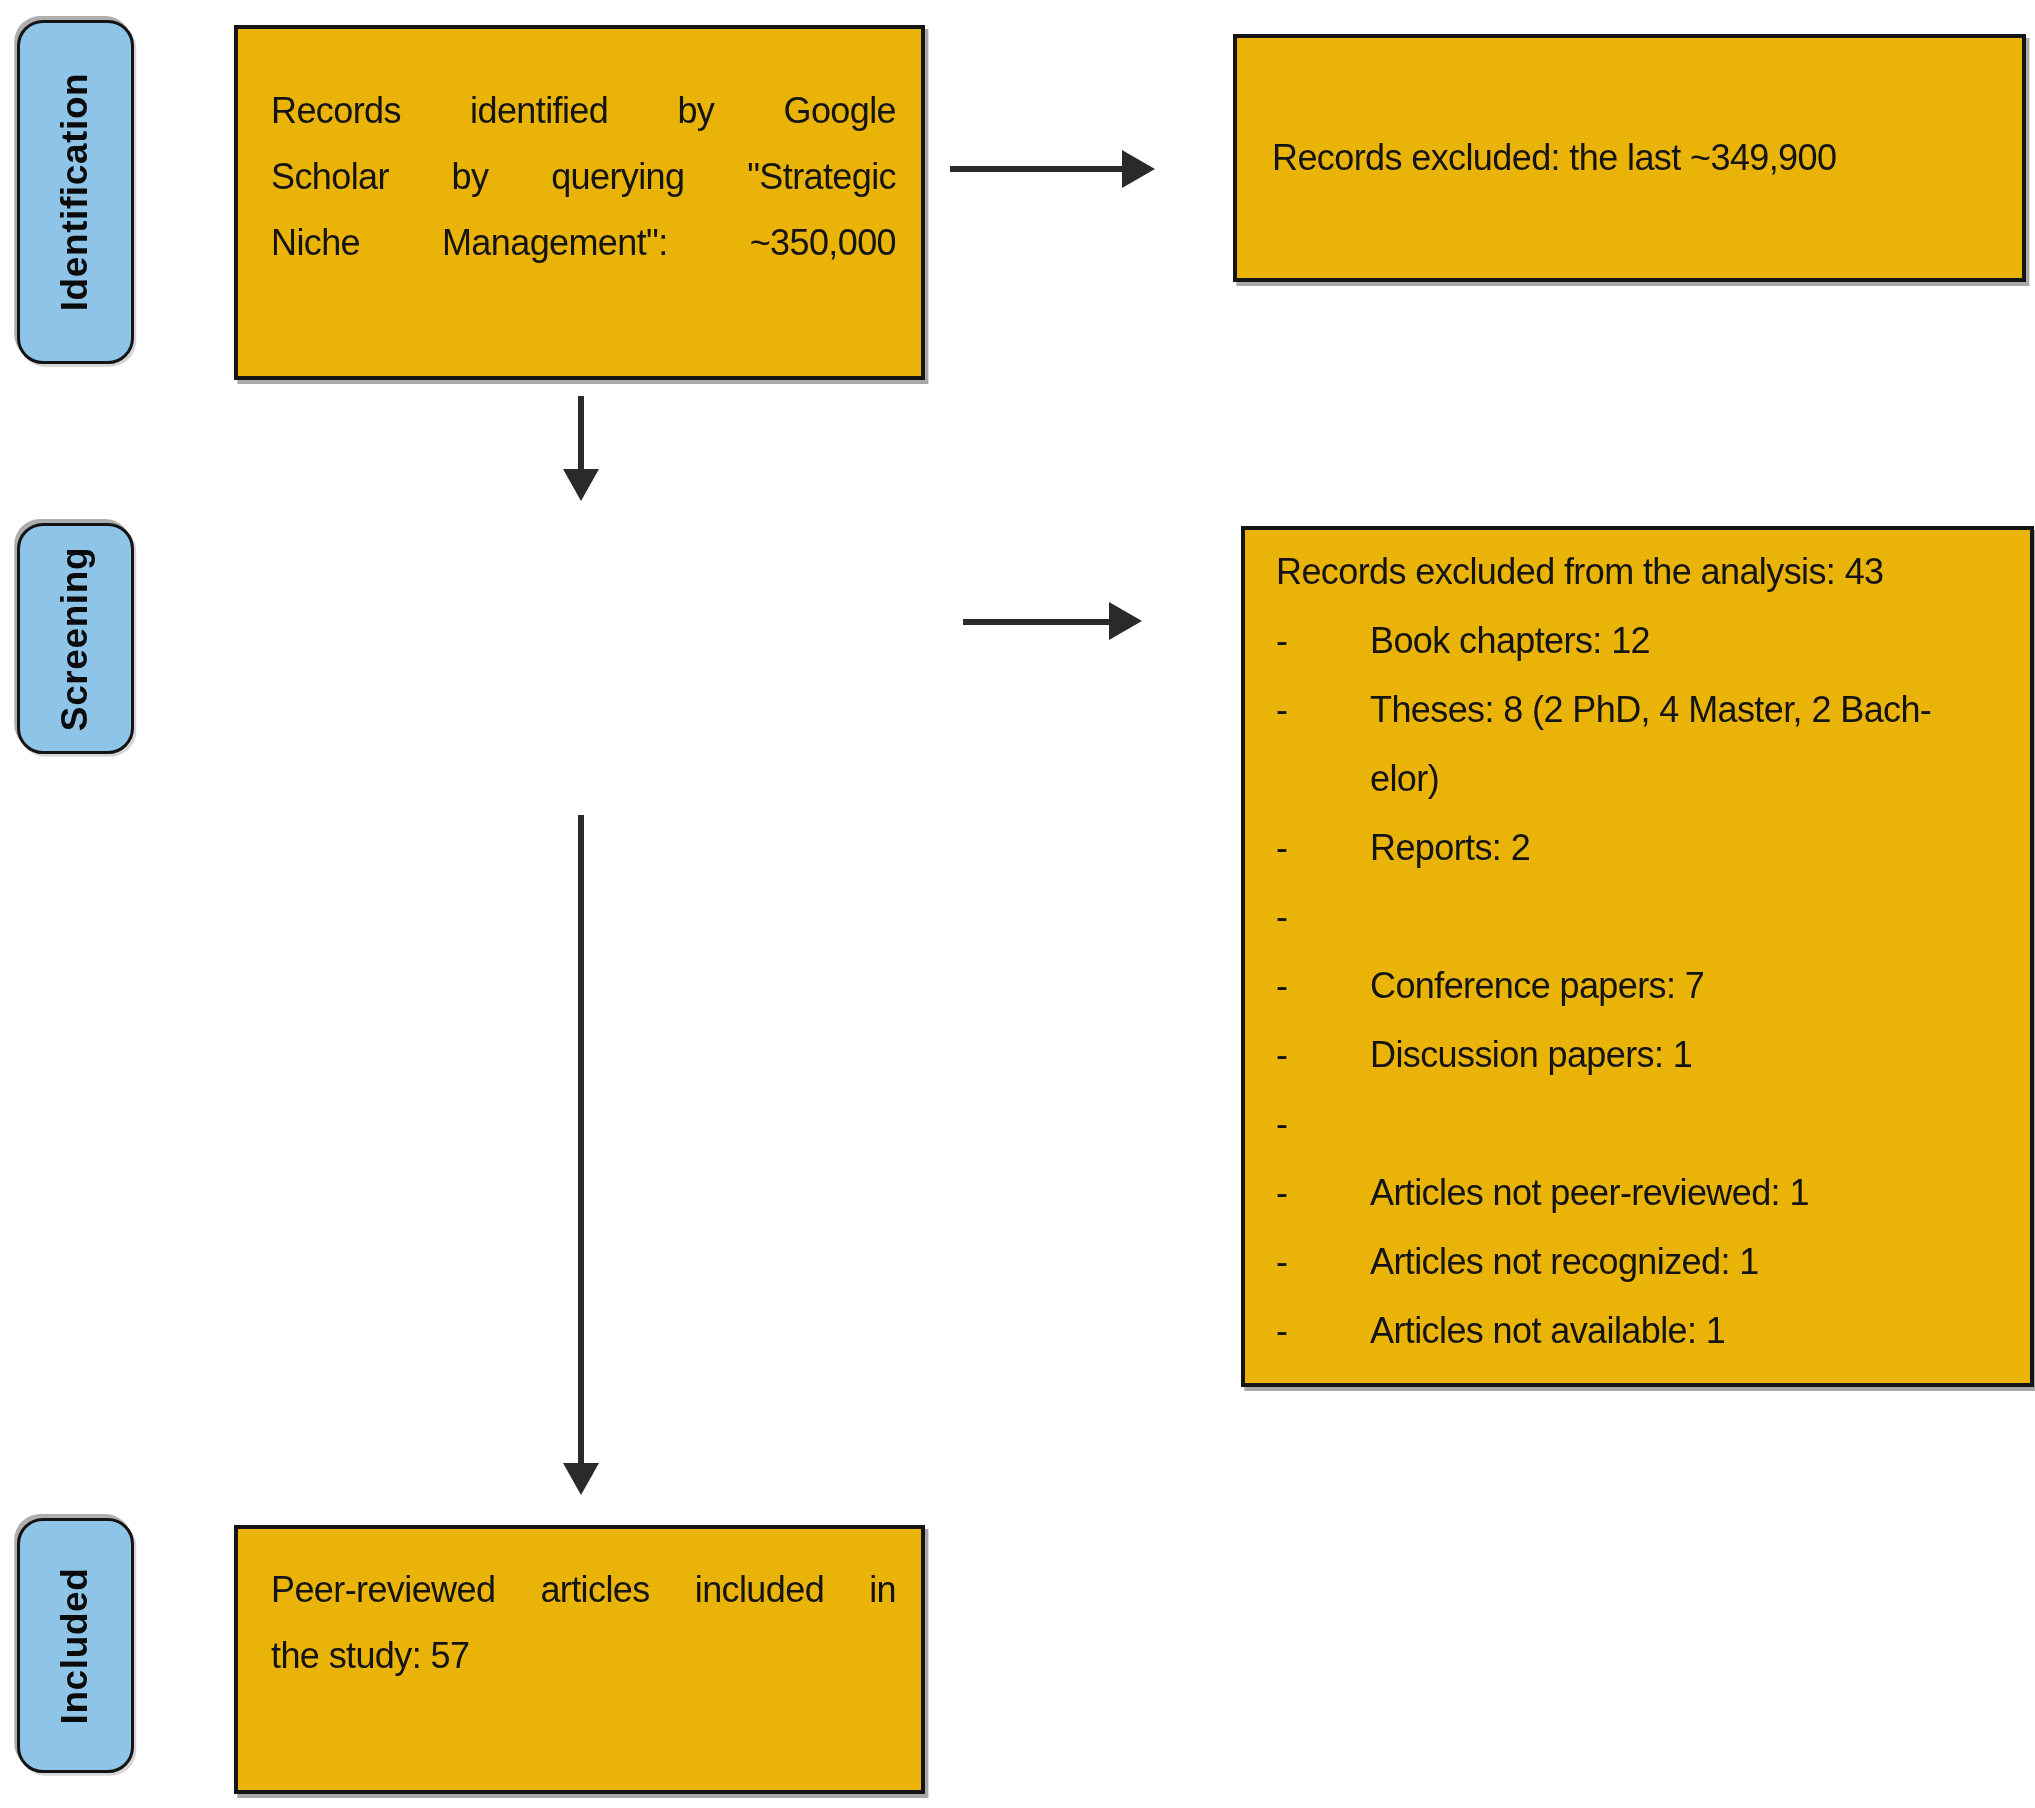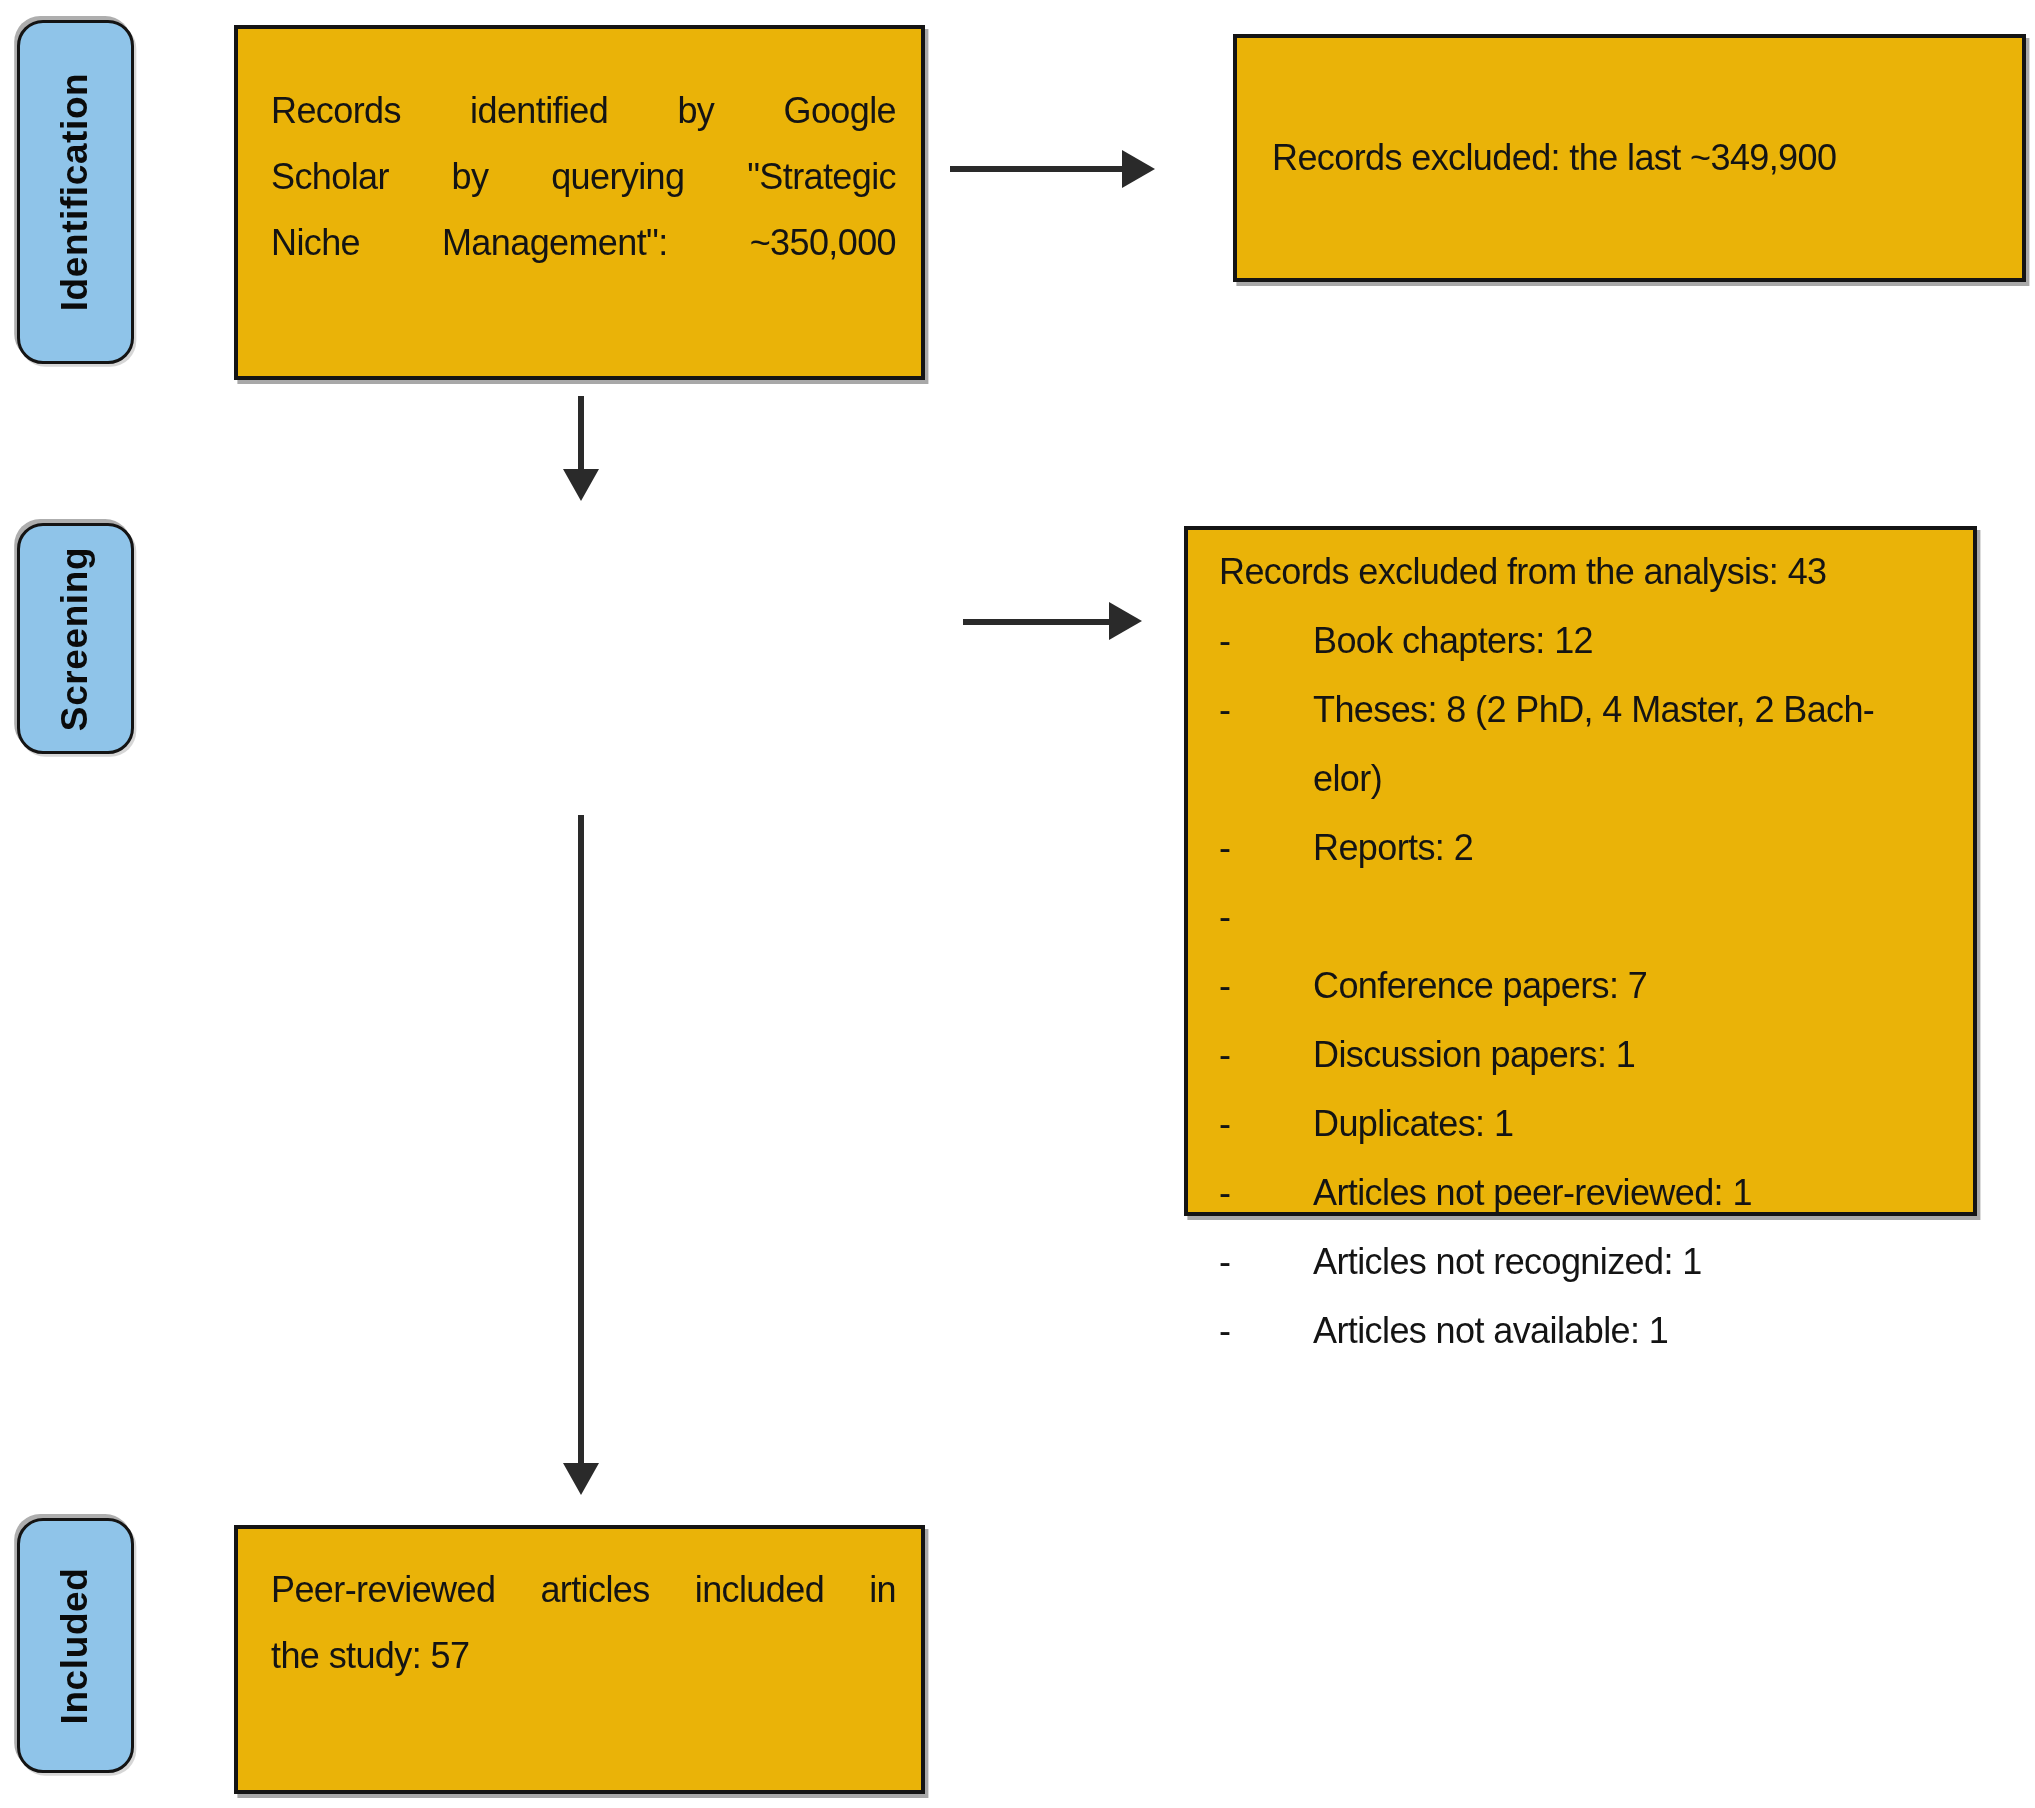--- a/index.html
+++ b/index.html
@@ -47,21 +47,21 @@
     box-shadow: 3.4px 4px 0 var(--shadow, #a8a8a8);
     box-sizing: border-box;
     font-size: 36px;
     line-height: 66px;
     letter-spacing: -0.6px;
   }
   #box-identified        { left: 234px;  top: 25px;   width: 691px; height: 355px;  padding: 49px 25px 0 33px; }
   #box-screened          { left: 234px;  top: 526px;  width: 691px; height: 281px;  padding: 63px 25px 0 33px; }
   #box-included          { left: 234px;  top: 1525px; width: 691px; height: 269px;  padding: 28px 25px 0 33px; }
   #box-excluded-records  { left: 1233px; top: 34px;   width: 793px; height: 248px;  display: flex; align-items: center; padding: 0 34px 0 35px; }
-  #box-excluded-analysis { left: 1184px; top: 526px;  width: 793px; height: 690px; padding: 6.8px 39px 0 31px; line-height: 69px; }
+  #box-excluded-analysis { left: 1241px; top: 526px;  width: 793px; height: 861px; padding: 6.8px 39px 0 31px; line-height: 69px; }
 
   .tline { text-align: justify; text-align-last: justify; }
   .last-left .tline:last-child { text-align-last: left; }
 
   .exc-title { text-align: left; }
   .li-row  { display: flex; align-items: flex-start; }
   .li-bullet { flex: 0 0 85px; width: 85px; }
   .li-text { flex: 1 1 auto; white-space: pre-line; text-align: left; margin-left: 9px; }
 
   
@@ -129,21 +129,20 @@
         <div class="li-row">
           <span class="li-bullet">-</span>
           <div class="li-text">Conference papers: 7</div>
         </div>
         <div class="li-row">
           <span class="li-bullet">-</span>
           <div class="li-text">Discussion papers: 1</div>
         </div>
         <div class="li-row">
           <span class="li-bullet">-</span>
-          <div class="li-text">Duplicates: 1</div>
         </div>
         <div class="li-row">
           <span class="li-bullet">-</span>
           <div class="li-text">Articles not peer-reviewed: 1</div>
         </div>
         <div class="li-row">
           <span class="li-bullet">-</span>
           <div class="li-text">Articles not recognized: 1</div>
         </div>
         <div class="li-row">

